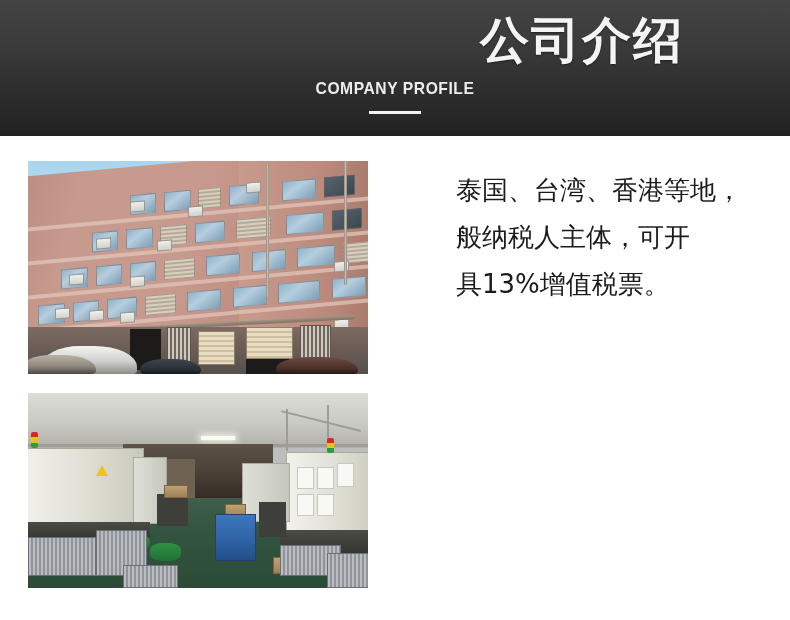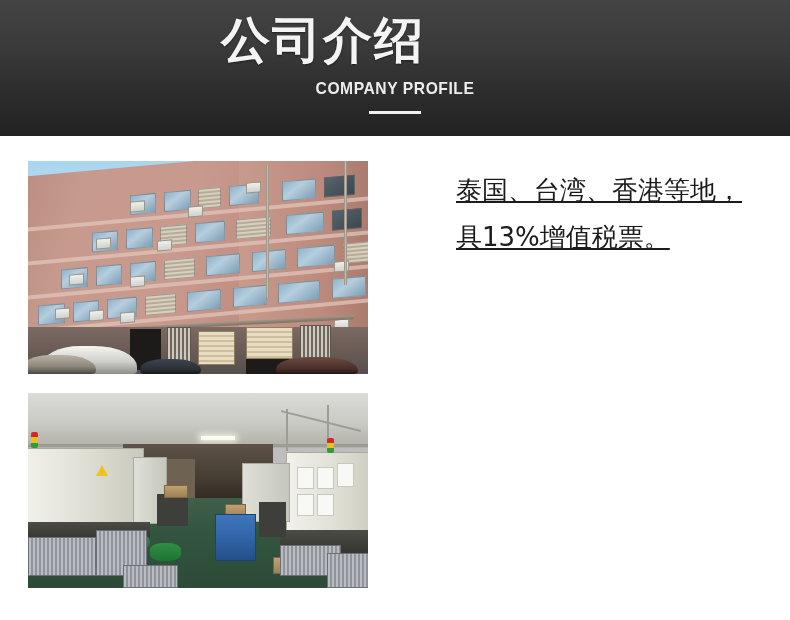--- a/index.html
+++ b/index.html
@@ -28,28 +28,29 @@
     width: 790px;
     height: 136px;
     background: linear-gradient(to bottom, #444444 0%, #3a3a3a 35%, #2e2e2e 65%, #222222 100%);
     overflow: hidden;
   }
   #header-title {
     position: absolute;
     left: 0;
     top: 14px;
     width: 646px;
-    text-align: center;
+    text-align: right;
     color: #f4f4f4;
     font-size: 49px;
     line-height: 54px;
     font-weight: bold;
     letter-spacing: 2px;
     font-family: "DejaVu Sans", "Liberation Sans", sans-serif;
     text-shadow: 0 1px 2px rgba(0,0,0,0.45);
+    padding-left: 38px;
   }
   #header-subtitle {
     position: absolute;
     left: 0;
     top: 79px;
     width: 790px;
     text-align: center;
     color: #ededed;
     font-size: 17px;
     line-height: 20px;
@@ -268,21 +269,20 @@
   .text-line {
     color: #1b1b1b;
     font-size: 26px;
     line-height: 47px;
     height: 47px;
     white-space: nowrap;
     font-family: "DejaVu Sans", "Liberation Sans", sans-serif;
   }
   .text-line.indent {
     padding-left: 58px;
-    text-decoration: underline;
   }
 </style>
 </head>
 <body>
 
 <div id="page">
 
   <div id="header-banner">
     <div id="header-title">公司介绍</div>
     <div id="header-subtitle">COMPANY PROFILE</div>
@@ -411,16 +411,17 @@
 
     <div class="pallet" style="left:0%;  top:74%; width:20%; height:20%;"></div>
     <div class="pallet" style="left:20%; top:70%; width:15%; height:24%;"></div>
     <div class="pallet" style="left:28%; top:88%; width:16%; height:12%;"></div>
     <div class="pallet" style="left:74%; top:78%; width:18%; height:16%;"></div>
     <div class="pallet" style="left:88%; top:82%; width:14%; height:18%;"></div>
   </div>
 
   <div id="text-column">
     <div class="text-line indent">泰国、台湾、香港等地，</div>
+    <div class="text-line indent">般纳税人主体，可开</div>
     <div class="text-line indent">具13%增值税票。</div>
   </div>
 
 </div>
 
 </body></html>

